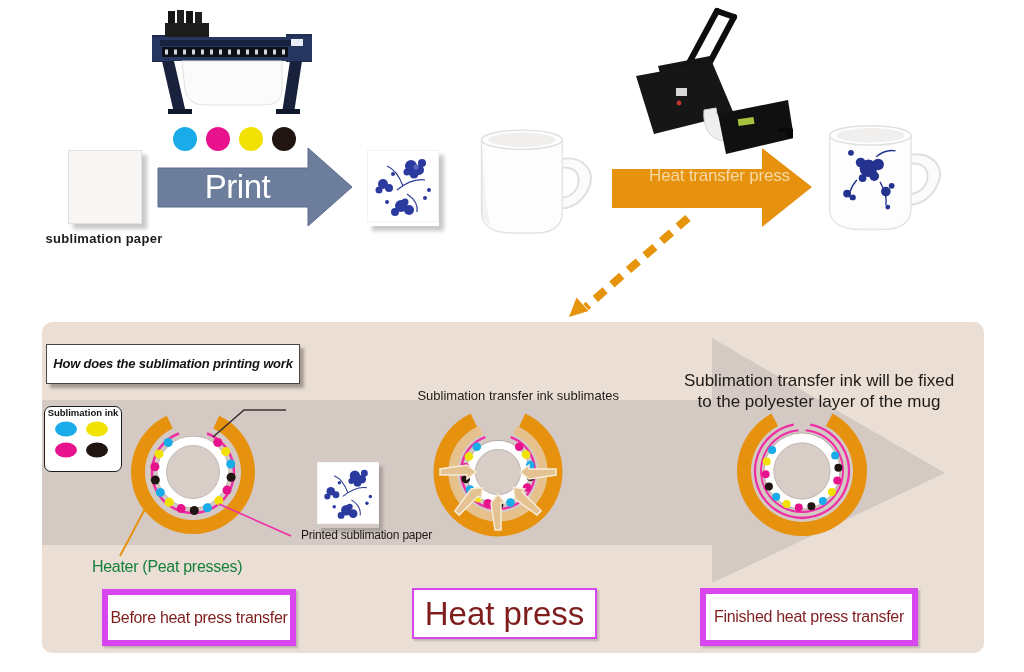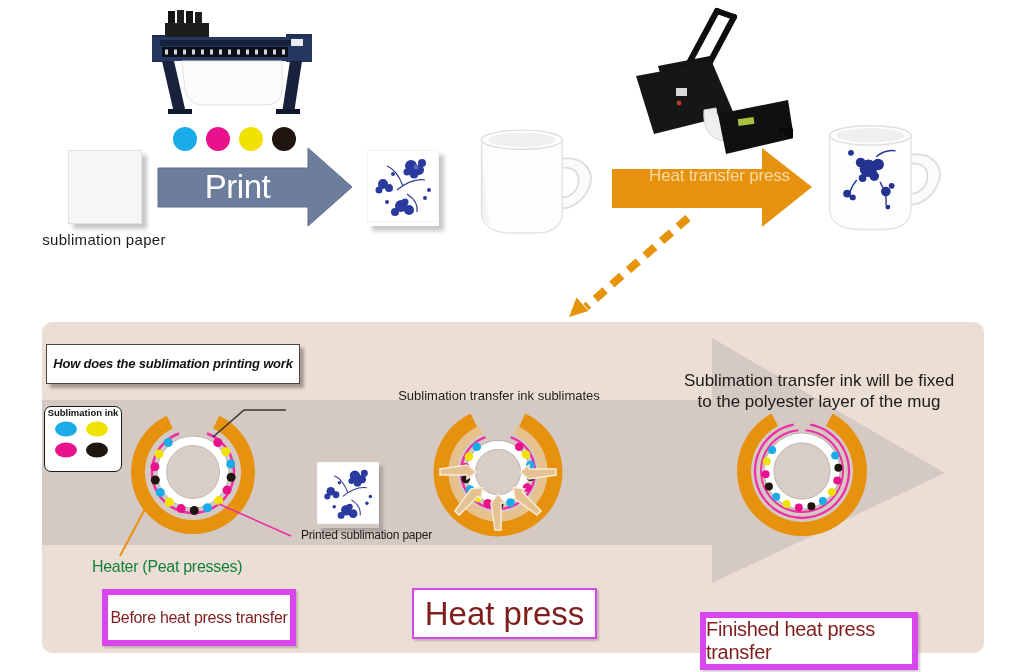--- a/index.html
+++ b/index.html
@@ -2,21 +2,21 @@
 <html><head>
 <meta charset="utf-8">
 <style>
   html,body{margin:0;padding:0;background:#fff;}
   body{width:1024px;height:672px;position:relative;overflow:hidden;
        font-family:"Liberation Sans",sans-serif;color:#222;}
   .abs{position:absolute;}
   
   .paper-square{background:#f7f6f5;border:1px solid #e3e1df;
                 box-shadow:5px 5px 4px rgba(0,0,0,0.22);}
-  .paper-label{font-weight:normal;font-size:15px;letter-spacing:.3px;color:#1c1c1c;
+  .paper-label{font-weight:bold;font-size:13px;letter-spacing:.3px;color:#1c1c1c;
                text-align:center;}
   .ink-dot{border-radius:50%;width:24px;height:24px;}
   .flow-arrow-label{color:#fff;font-size:33px;letter-spacing:-.5px;}
   .heat-arrow-label{color:#f6d9a2;font-size:17px;letter-spacing:-.2px;}
   
   .panel{left:42px;top:322px;width:942px;height:331px;background:#ebdfd5;
          border-radius:10px;}
   .title-box{left:4px;top:22px;width:252px;height:38px;background:#fff;
              border:1.5px solid #4a4543;box-shadow:4px 4px 3px rgba(96,86,80,.5);
              font-size:13px;font-weight:bold;letter-spacing:-.2px;line-height:38px;
@@ -293,23 +293,23 @@
     <polyline points="244,88 202,88 171,115" fill="none" stroke="#3b3430" stroke-width="1.6"></polyline>
     <line x1="177" y1="182" x2="249" y2="214" stroke="#ee2fa5" stroke-width="1.6"></line>
     <line x1="105" y1="183" x2="78" y2="234" stroke="#e6920f" stroke-width="2"></line>
   </svg>
 
 
   <div class="abs small-label" style="left:251px;top:206px;">Printed sublimation paper</div>
 
   <div class="abs heater-label" style="left:50px;top:236px;">Heater (Peat presses)</div>
 
-  <div class="abs caption" style="left:337px;top:66px;width:240px;font-size:13px;">Sublimation transfer ink sublimates</div>
+  <div class="abs caption" style="left:337px;top:66px;width:240px;font-size:13px;text-align:right;">Sublimation transfer ink sublimates</div>
 
   <div class="abs caption" style="left:612px;top:48px;width:330px;font-size:17px;line-height:21px;">
     <span>Sublimation transfer ink will be fixed</span><br>
     <span>to the polyester layer of the mug</span>
   </div>
 
   <div class="abs stage-box" style="left:60px;top:267px;width:182px;height:45px;font-size:16px;letter-spacing:-.3px;">Before heat press transfer</div>
   <div class="abs stage-box" style="left:370px;top:266px;width:181px;height:47px;font-size:33px;border-width:2.5px;">Heat press</div>
-  <div class="abs stage-box" style="left:658px;top:266px;width:206px;height:46px;font-size:20px;letter-spacing:-.3px;margin-top:24px;">Finished heat press transfer</div>
+  <div class="abs stage-box" style="left:658px;top:266px;width:206px;height:46px;font-size:16px;letter-spacing:-.3px;">Finished heat press transfer</div>
 </div>
 
 </body></html>

